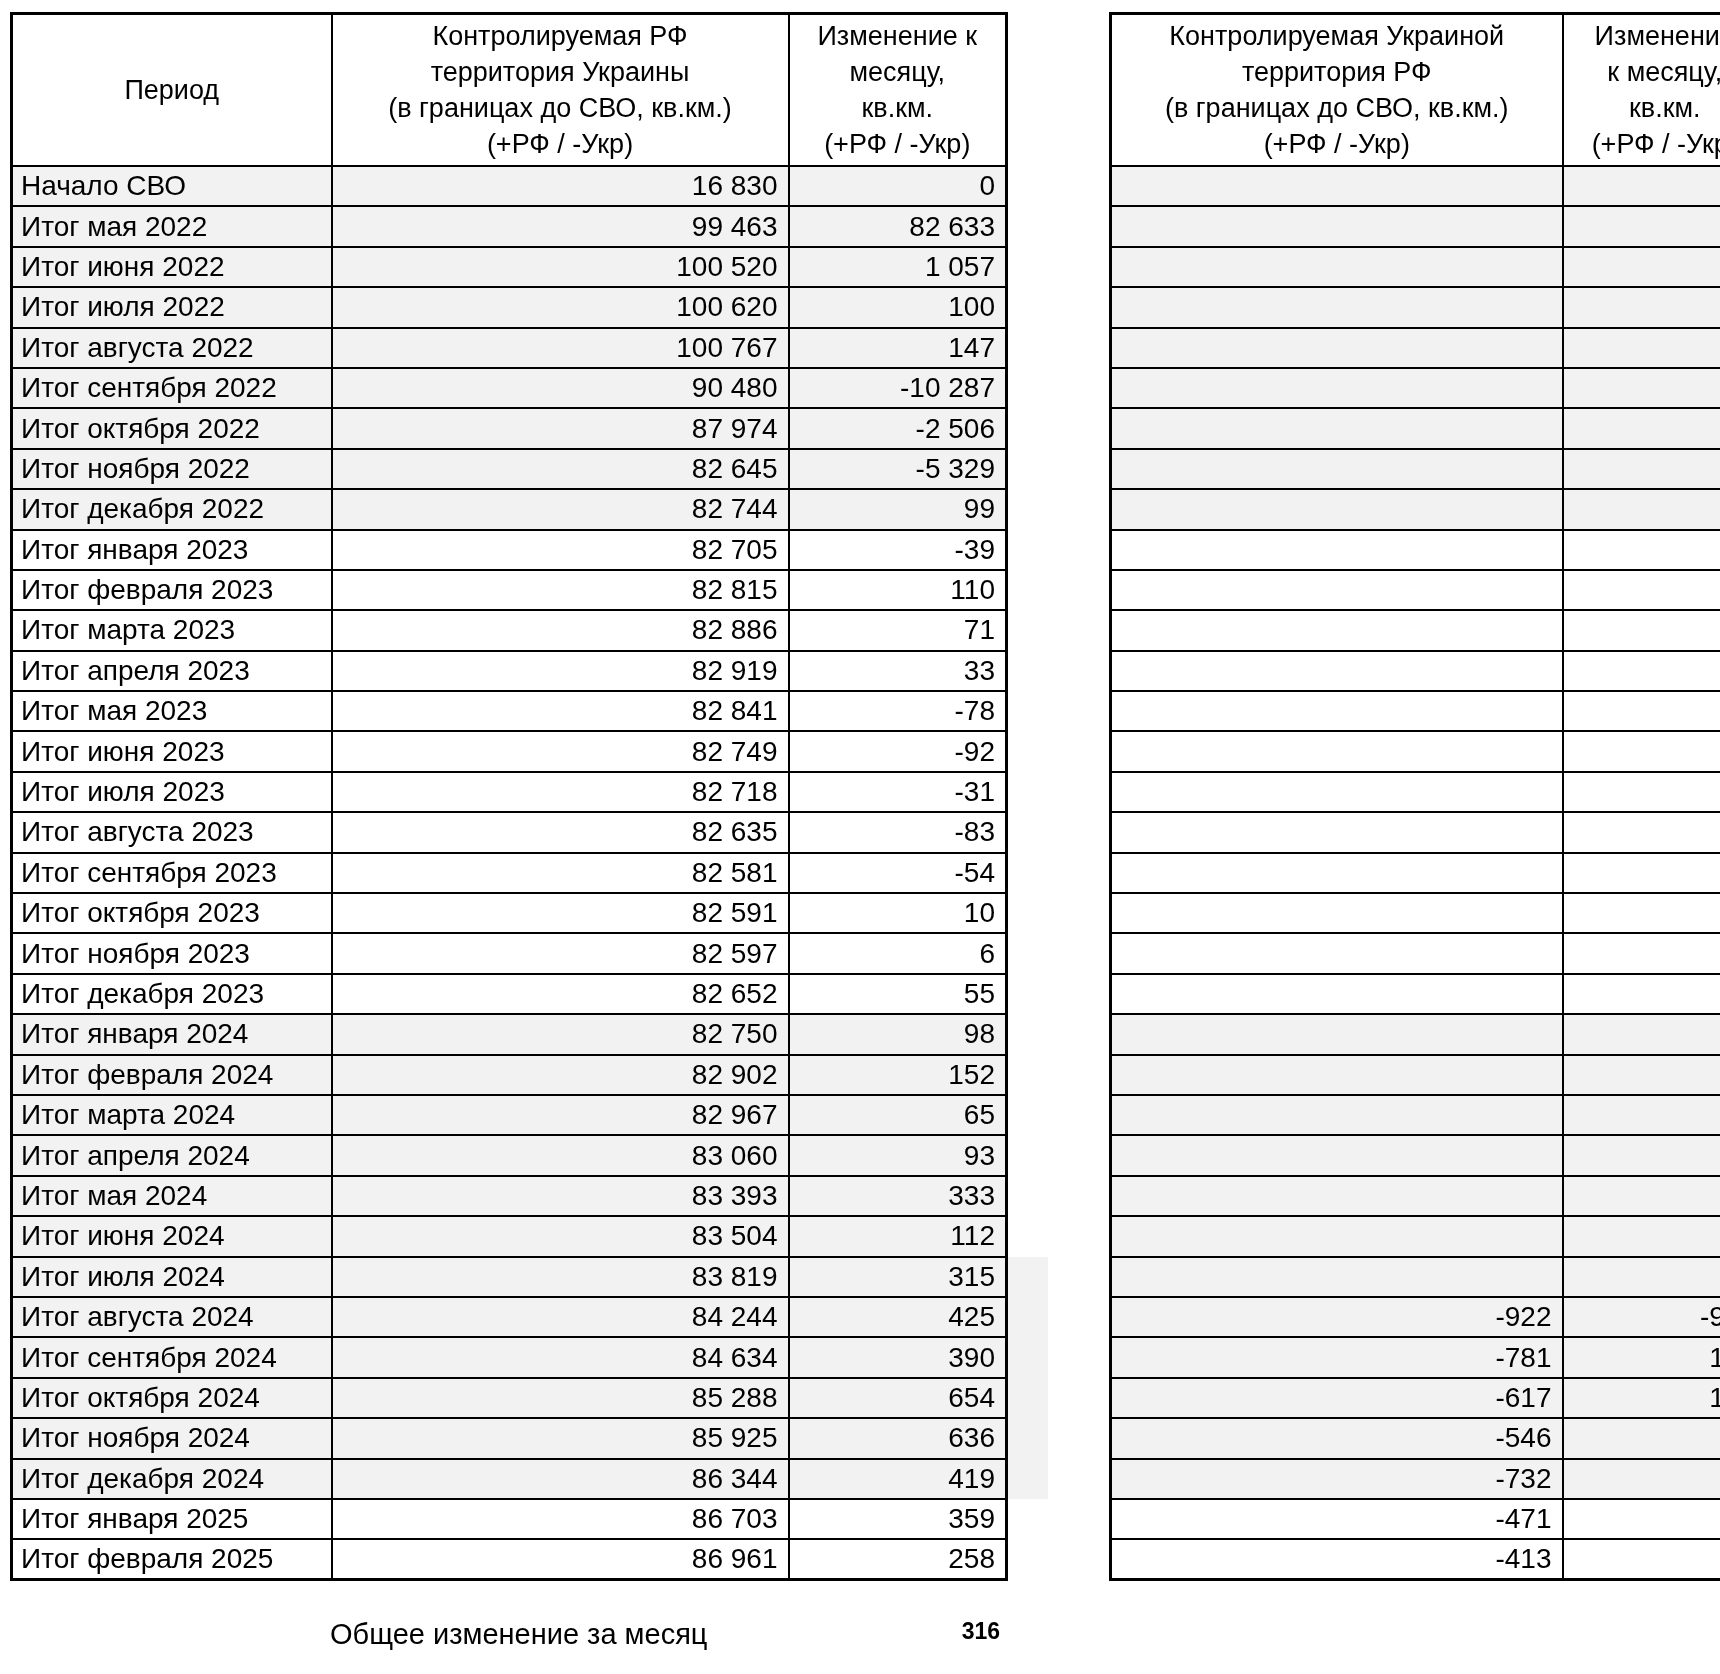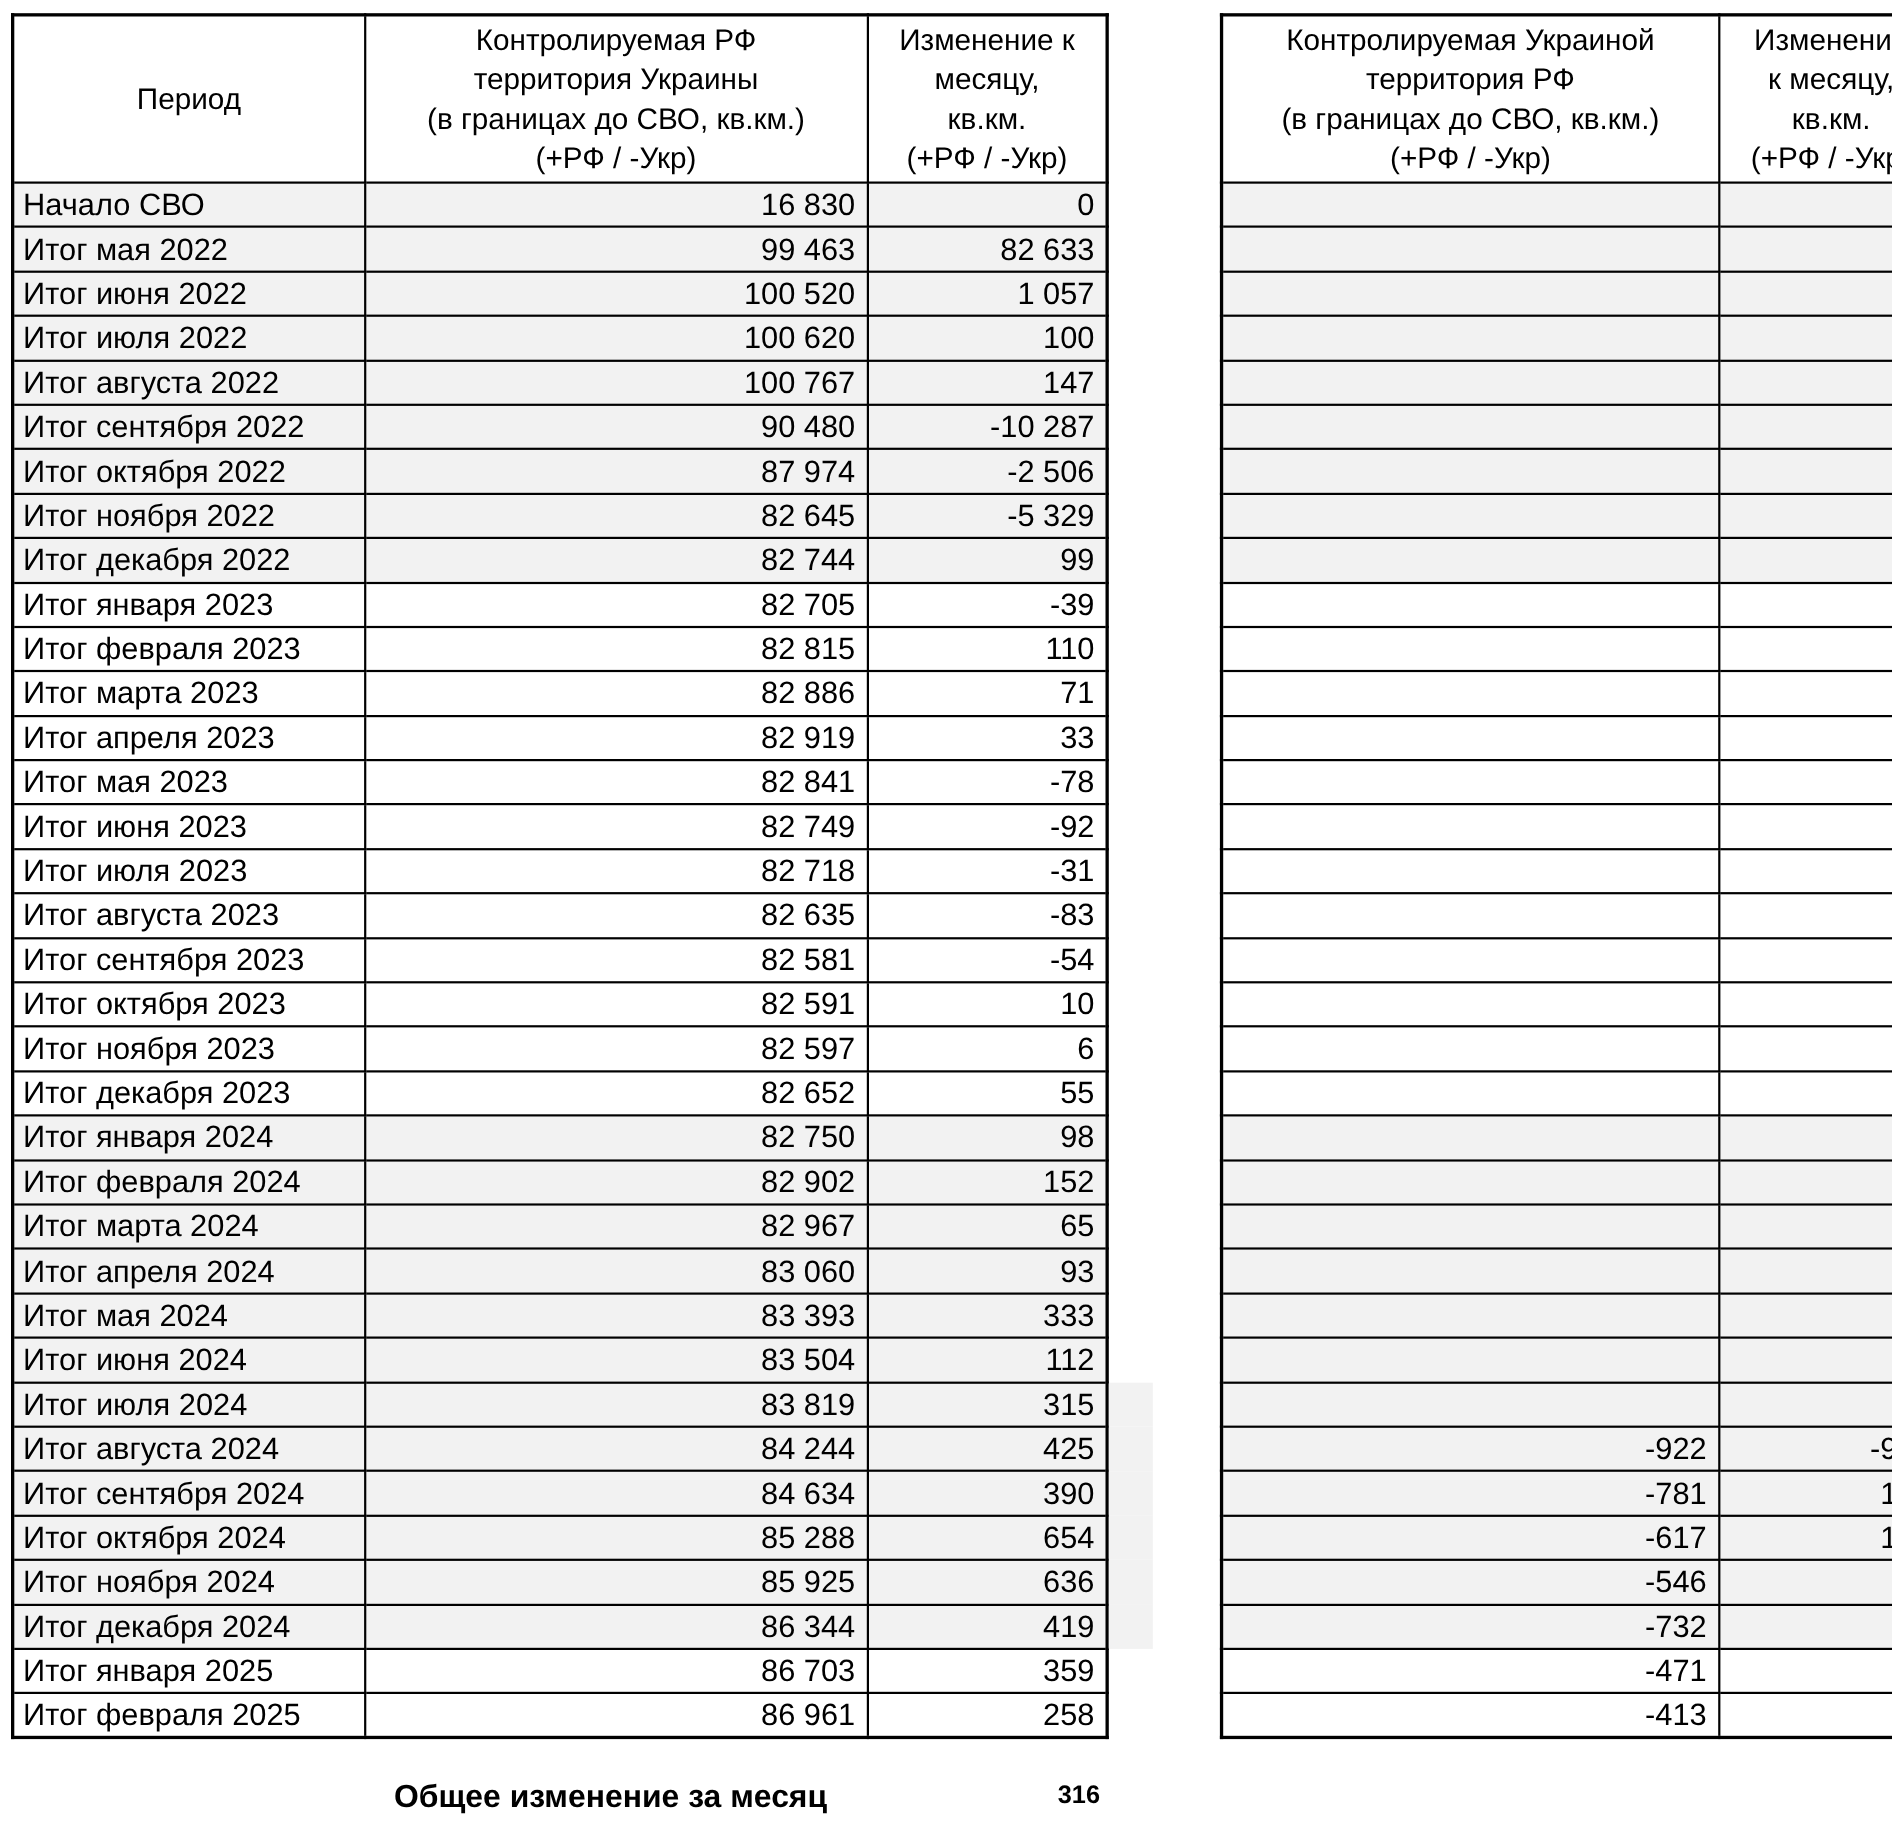--- a/index.html
+++ b/index.html
@@ -75,22 +75,22 @@
     position: absolute;
     top: 1618px;
     left: 0;
     width: 1720px;
     height: 40px;
   }
   .footer-label {
     position: absolute;
     left: 330px;
     width: 450px;
-    text-align: center;
-    font-weight: bold;
+    text-align: left;
+    font-weight: normal;
     font-size: 29px;
     color: var(--text);
   }
   .footer-value {
     position: absolute;
     left: 850px;
     width: 150px;
     text-align: right;
     font-weight: bold;
     font-size: 23px;

